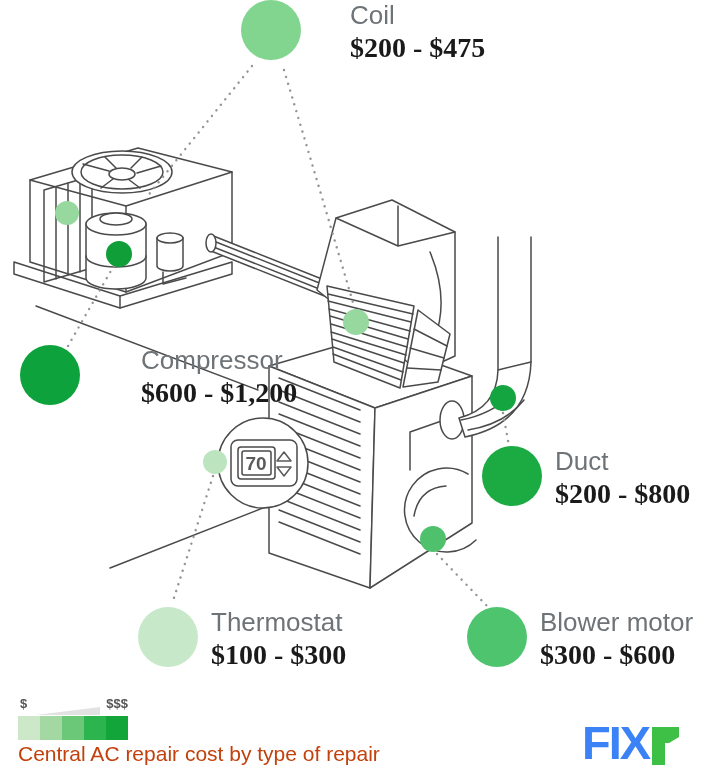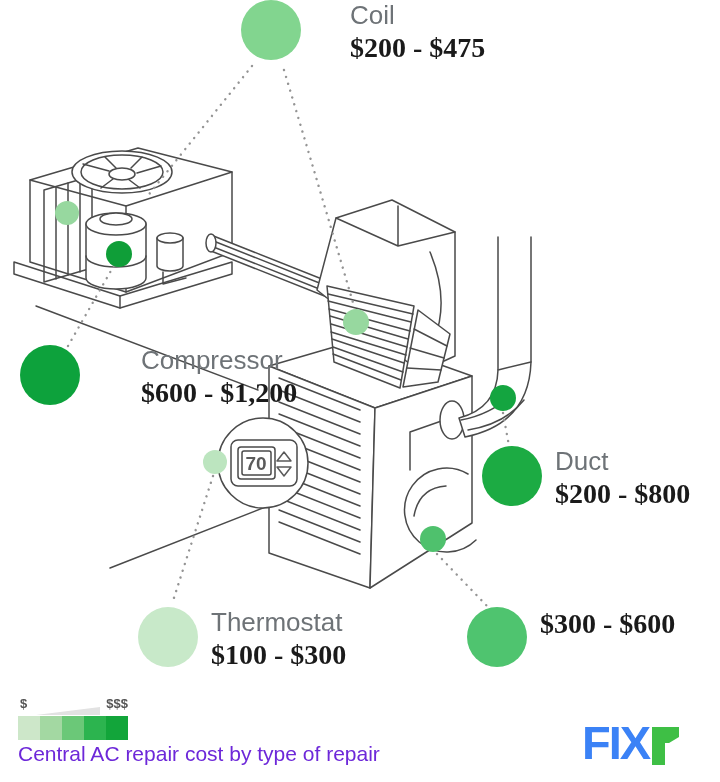--- a/index.html
+++ b/index.html
@@ -12,21 +12,21 @@
   .callout .name{font-size:26px;line-height:31px;color:#6e7377;white-space:nowrap;}
   .callout .price{font-size:28px;line-height:33px;font-weight:700;color:#1a1a1a;white-space:nowrap;font-family:Liberation Serif, serif;}
   .legend{position:absolute;left:18px;top:694px;width:110px;}
   .legend .row{position:relative;height:20px;font-size:13px;font-weight:700;color:#555;}
   .legend .low{position:absolute;left:2px;top:2px;}
   .legend .high{position:absolute;right:0;top:2px;}
   .legend .wedge{position:absolute;left:18px;top:13px;width:64px;height:8px;background:#e2e2e2;
                  clip-path:polygon(0 100%,100% 0,100% 100%);}
   .legend .bar{position:absolute;left:0;top:22px;width:110px;height:24px;display:flex;}
   .legend .bar div{flex:1 1 auto;}
-  .caption{position:absolute;left:18px;top:742px;font-size:21px;color:#6d28d9;letter-spacing:0;}
+  .caption{position:absolute;left:18px;top:742px;font-size:21px;color:#c2410c;letter-spacing:0;}
   .logo{position:absolute;left:582px;top:721px;display:flex;align-items:flex-start;}
   .logo .fix{font-size:47px;line-height:44px;font-weight:900;letter-spacing:-2px;color:#3b82f6;}
   .logo svg{margin-left:3px;margin-top:6px;display:block;}
 </style>
 </head>
 <body>
 
 <div class="stage">
 
   <svg class="art" viewBox="0 0 720 782" fill="none" stroke="#4a4a4a" stroke-width="1.5" stroke-linejoin="round" stroke-linecap="round">
@@ -155,20 +155,21 @@
     <div class="dot" style="background: rgb(200, 233, 201);"></div>
     <div class="txt">
       <div class="name">Thermostat</div>
       <div class="price">$100 - $300</div>
     </div>
   </div>
 
   <div class="callout" style="left:467px;top:607px;">
     <div class="dot" style="background: rgb(79, 196, 111);"></div>
     <div class="txt">
+      <div class="name">Blower motor</div>
       <div class="price">$300 - $600</div>
     </div>
   </div>
 
   <div class="legend">
     <div class="row">
       <span class="low">$</span>
       <span class="high">$$$</span>
       <span class="wedge"></span>
     </div>

